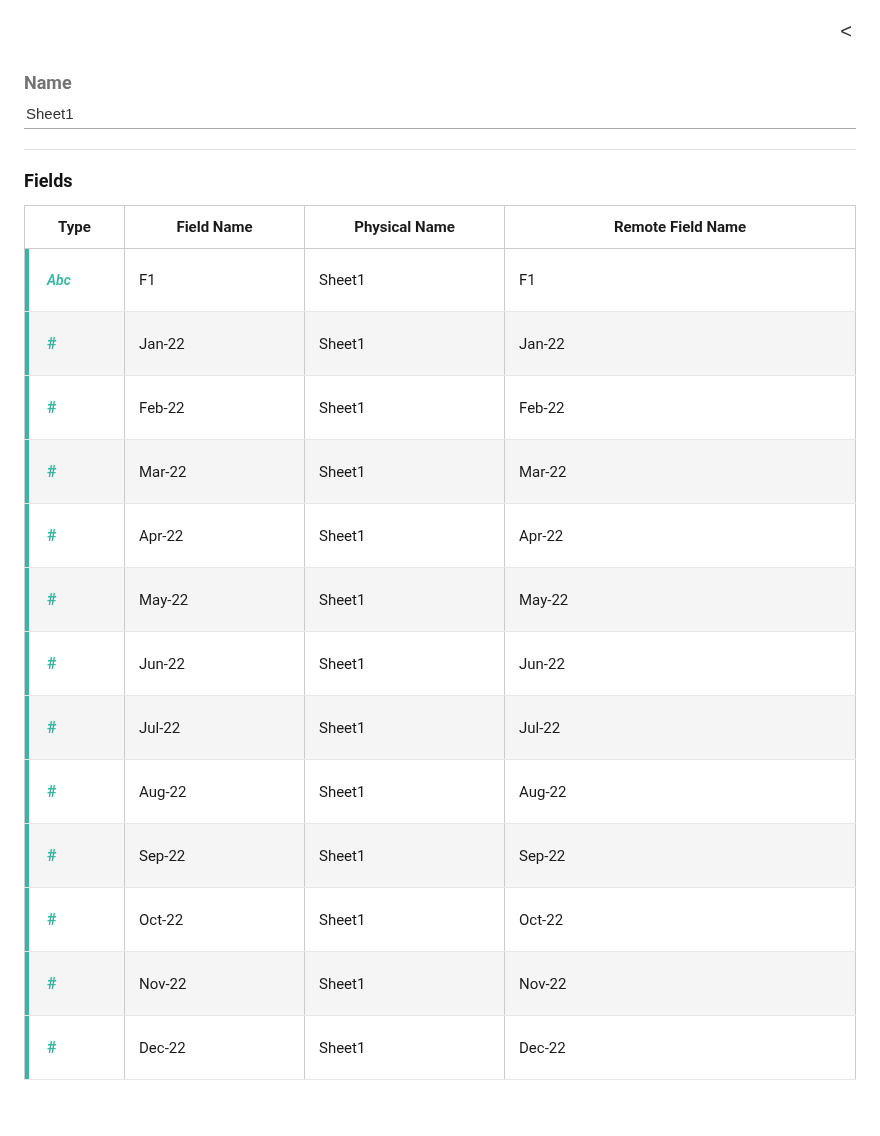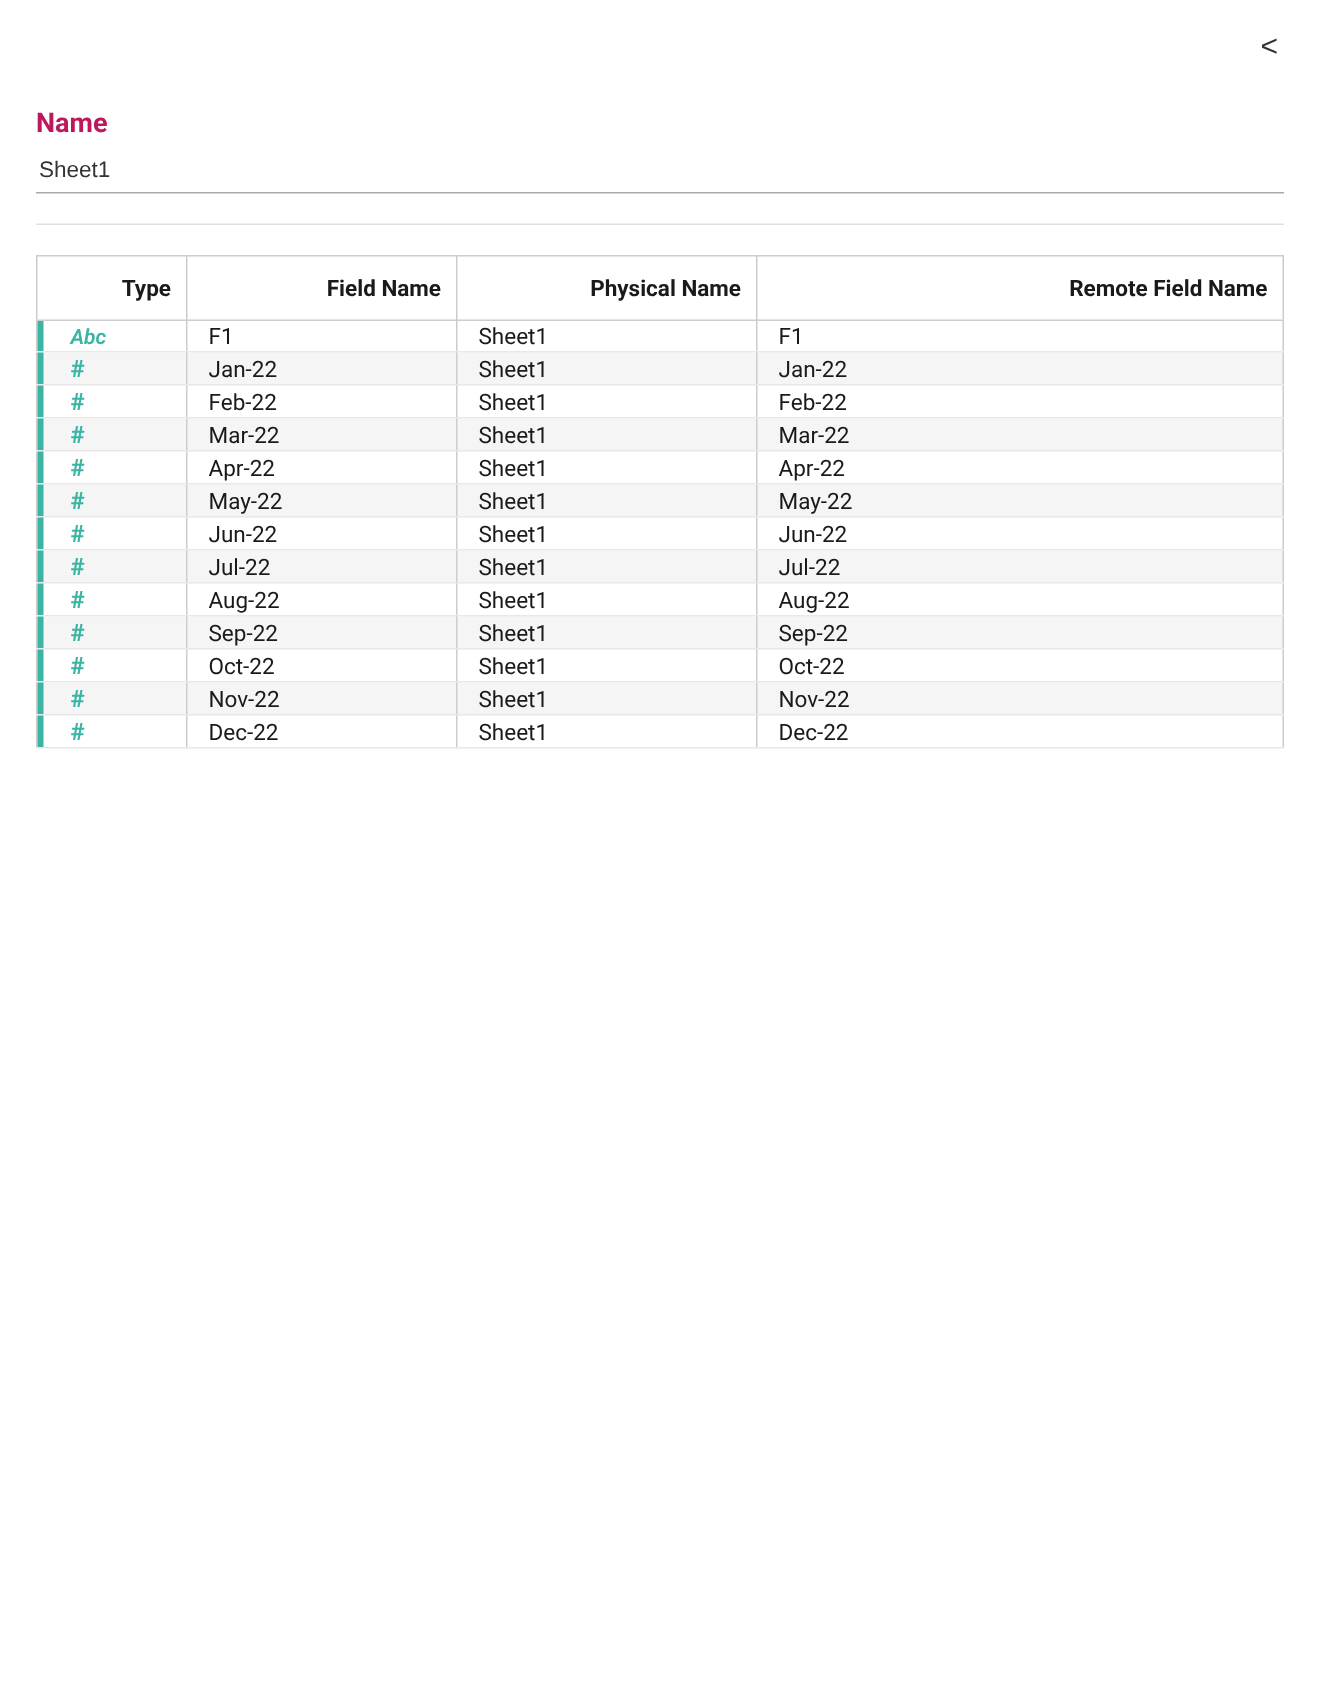--- a/index.html
+++ b/index.html
@@ -35,21 +35,21 @@
     }
 
     .section-name {
       margin-top: 56px;
       margin-bottom: 6px;
     }
 
     .section-name h2 {
       font-size: 18px;
       font-weight: 700;
-      color: #be185d;
+      color: #737373;
     }
 
     .name-input {
       width: 100%;
       border: none;
       border-bottom: 1.5px solid #aaa;
       padding: 6px 2px;
       font-size: 15px;
       color: #333;
       outline: none;
@@ -72,32 +72,32 @@
     .fields-table {
       width: 100%;
       border-collapse: collapse;
       border: 1px solid #ccc;
     }
 
     .fields-table th {
       background: #ffffff;
       font-weight: 700;
       font-size: 15px;
-      text-align: right;
+      text-align: center;
       padding: 12px 10px;
       border-bottom: 1px solid #ccc;
       border-right: 1px solid #ccc;
     }
 
     .fields-table th:last-child {
       border-right: none;
     }
 
     .fields-table td {
-      padding: 1px 14px;
+      padding: 22px 14px;
       border-right: 1px solid #ccc;
       border-bottom: 1px solid #e8e8e8;
       font-size: 15px;
     }
 
     .fields-table td:last-child {
       border-right: none;
     }
 
     .fields-table tr:nth-child(even) td {
@@ -150,20 +150,21 @@
 
   
   <div class="section-name">
     <h2>Name</h2>
   </div>
   <input class="name-input" type="text" value="Sheet1" style="">
 
   <hr class="divider">
 
   
+  <div class="fields-label">Fields</div>
 
   <table class="fields-table">
     <thead>
       <tr>
         <th class="col-type">Type</th>
         <th class="col-fieldname">Field Name</th>
         <th class="col-physical">Physical Name</th>
         <th class="col-remote">Remote Field Name</th>
       </tr>
     </thead>

